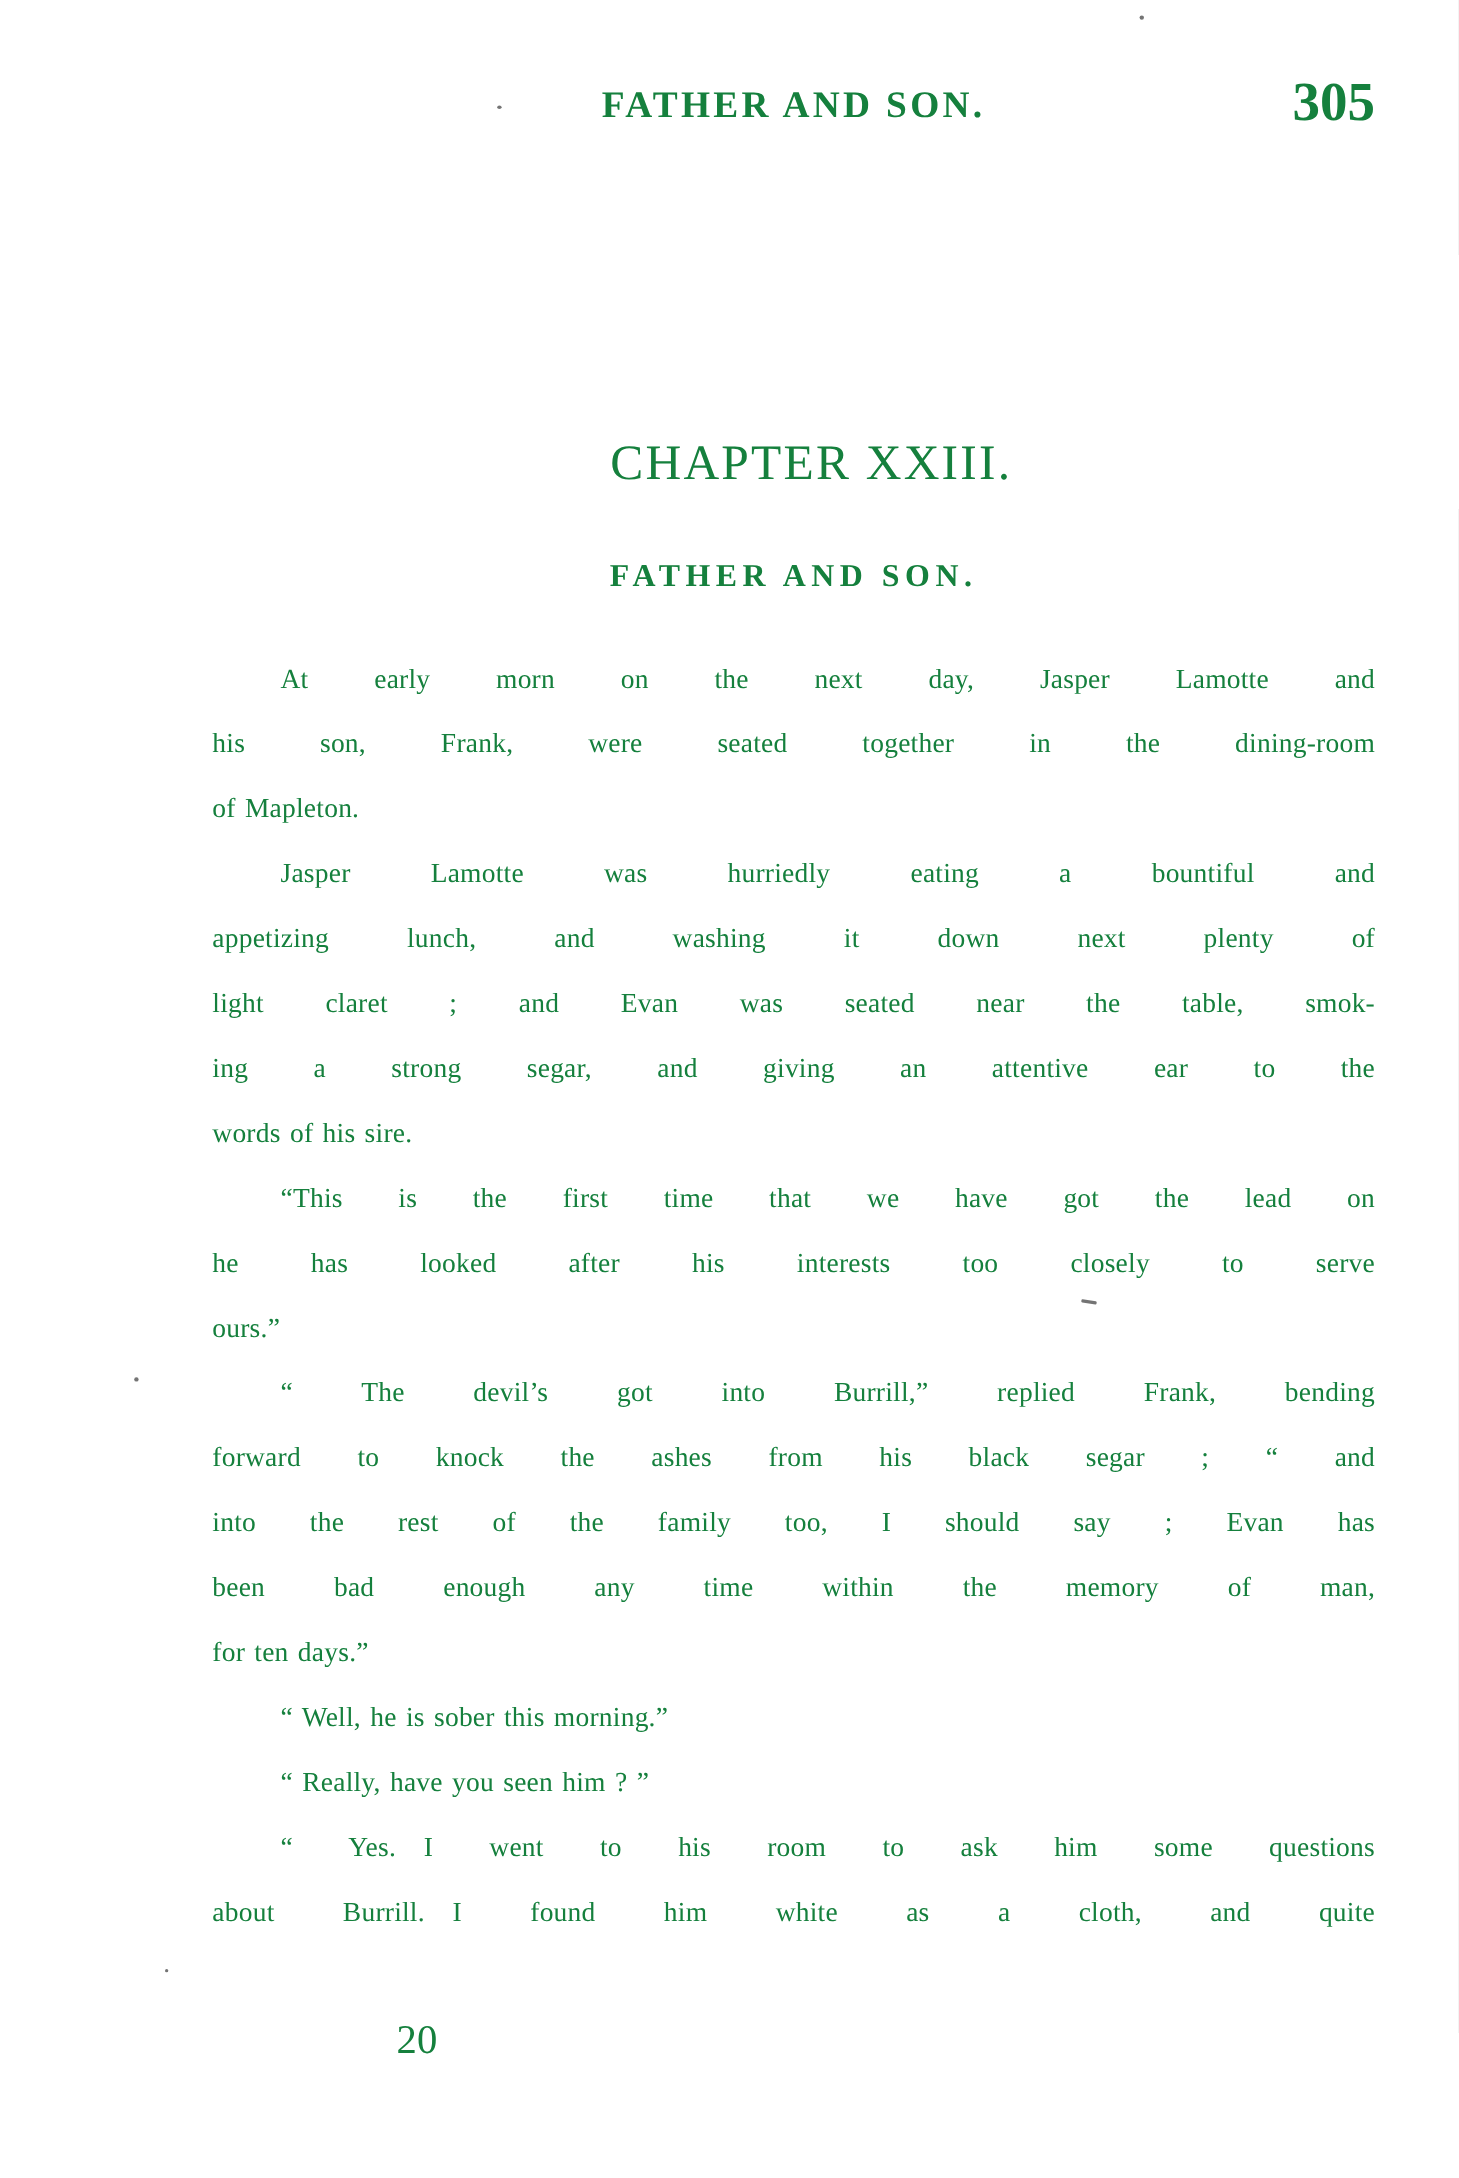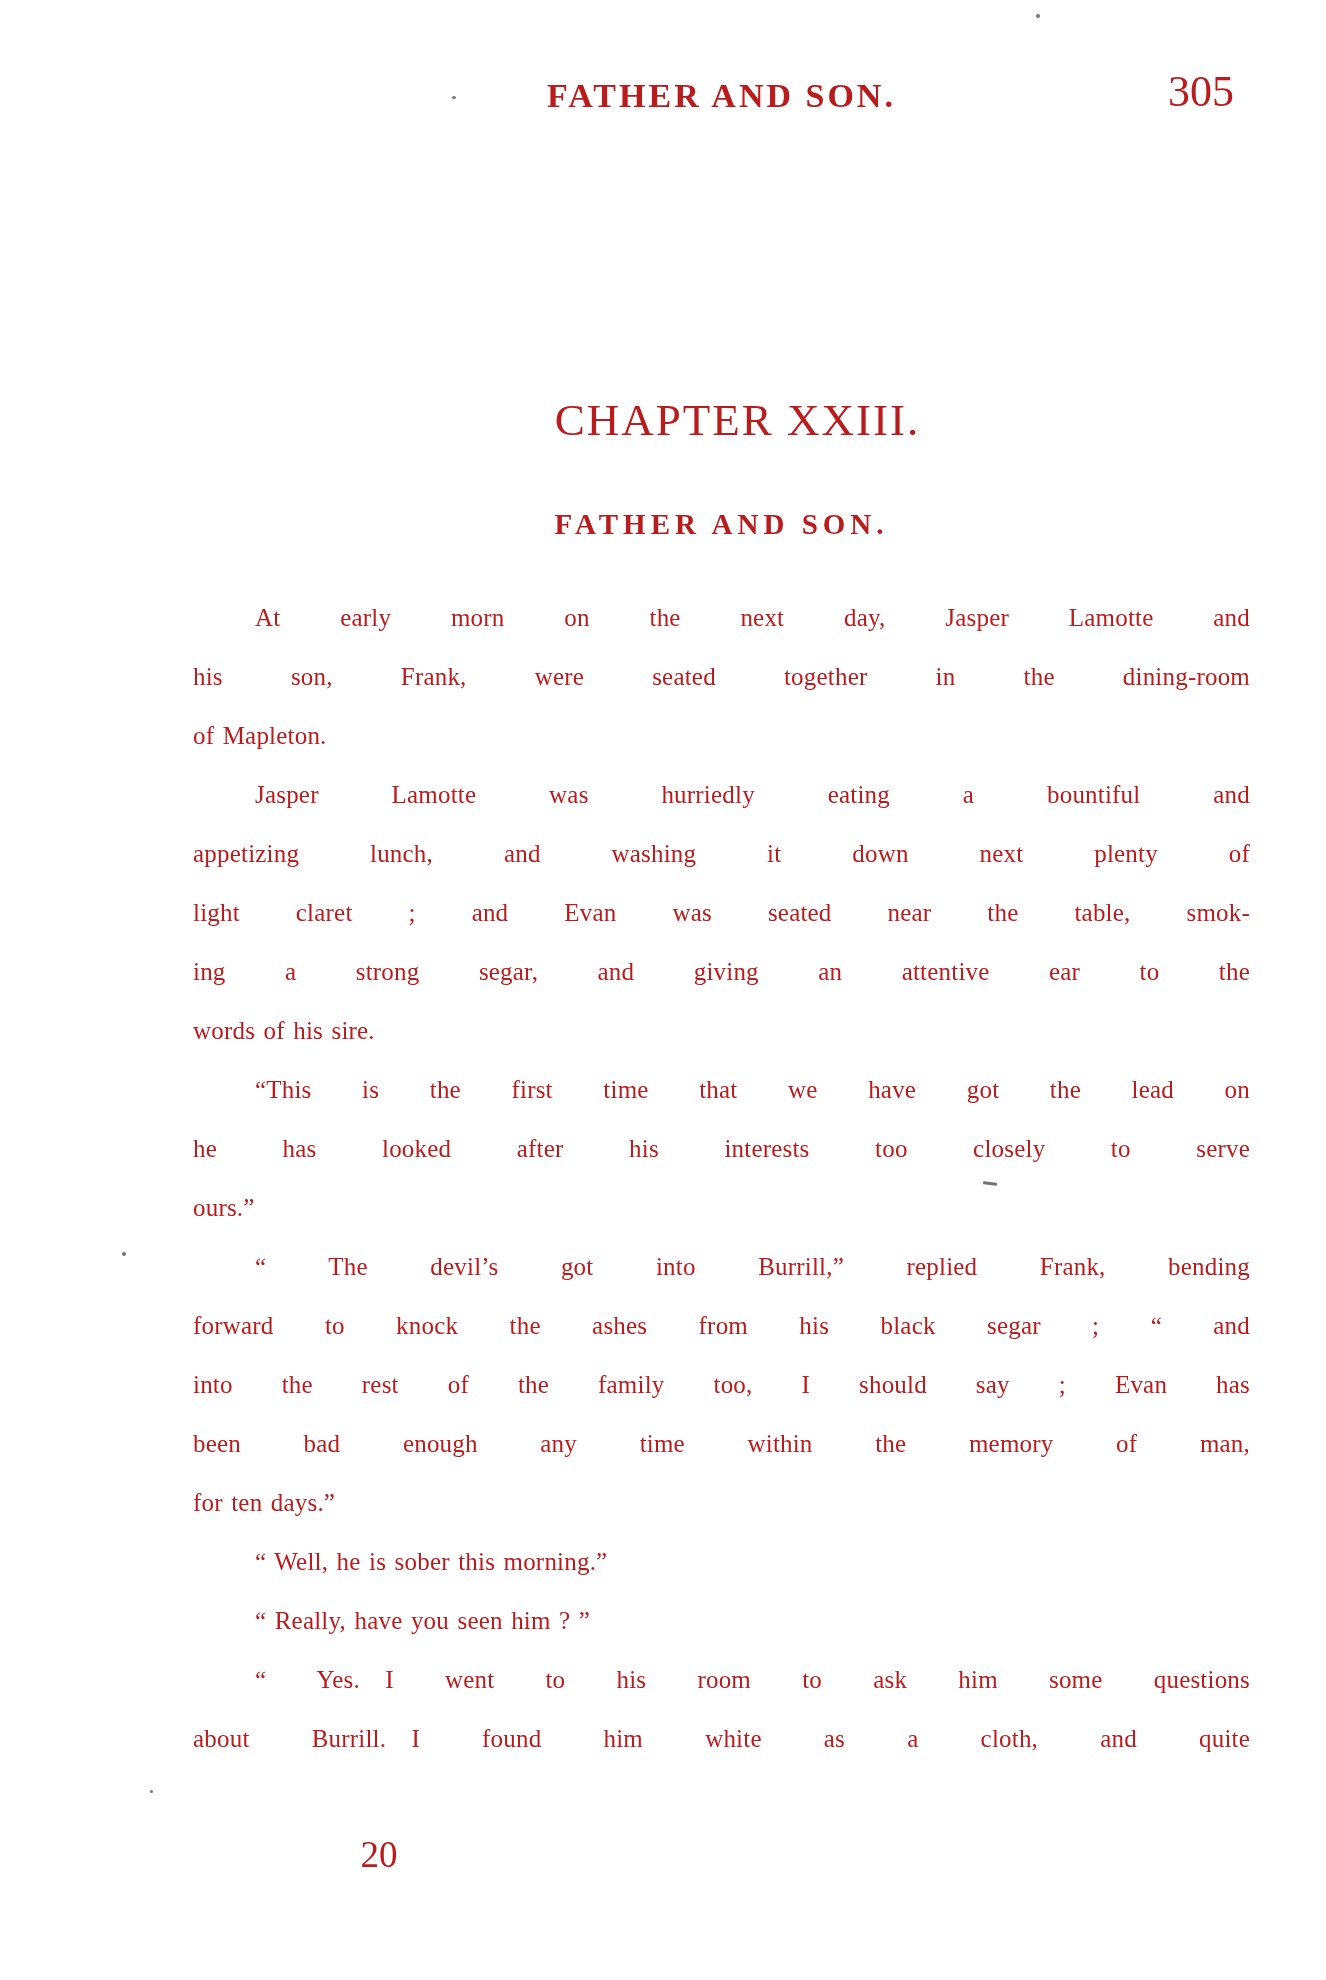--- a/index.html
+++ b/index.html
@@ -6,21 +6,21 @@
     margin: 0;
     padding: 0;
     background: #e8e8e8;
   }
   .page {
     position: relative;
     width: 1326px;
     height: 1980px;
     margin: 0 auto;
     background: #ffffff;
-    color: #b91c1c;
+    color: #15803d;
     font-family: "Liberation Serif", "DejaVu Serif", serif;
     overflow: hidden;
   }
   
   .running-header {
     position: absolute;
     top: 70px;
     left: 193px;
     width: 1057px;
     height: 52px;
@@ -30,23 +30,23 @@
     text-align: center;
     font-size: 34px;
     font-weight: 700;
     letter-spacing: 3px;
     line-height: 52px;
     white-space: nowrap;
   }
   .page-number {
     position: absolute;
     top: -4px;
-    right: 16px;
-    font-size: 44px;
-    font-weight: 400;
+    right: 0;
+    font-size: 50px;
+    font-weight: 700;
     line-height: 52px;
   }
   
   .chapter-heading {
     position: absolute;
     top: 378px;
     left: 193px;
     width: 1057px;
     margin: 16px;
     text-align: center;

